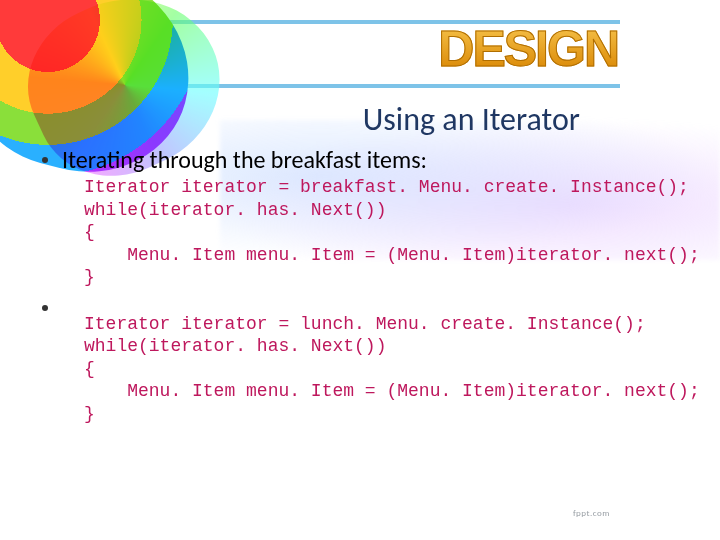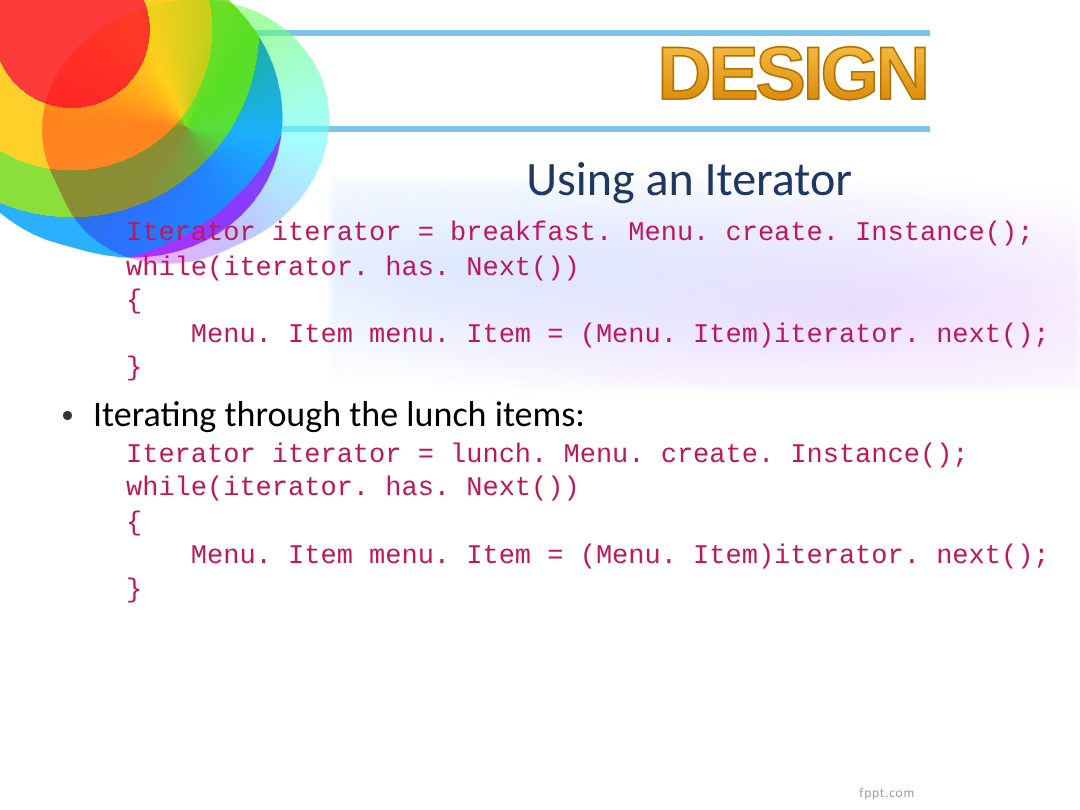--- a/index.html
+++ b/index.html
@@ -6,56 +6,59 @@
   .slide{position:relative;width:620px;height:540px;}
   .bg{position:absolute;inset:0;z-index:0;}
   .band{position:absolute;left:0;right:0;top:20px;height:60px;background:#fff;border-top:4px solid #7dc3e8;border-bottom:4px solid #7dc3e8;}
   .logo{position:absolute;right:0;top:24px;font-family:"Arial Black",Impact,sans-serif;font-weight:900;font-size:50px;letter-spacing:-2px;background:linear-gradient(#f6c24a,#d88400);-webkit-background-clip:text;background-clip:text;color:transparent;-webkit-text-stroke:1px #b06e00;line-height:1;padding-right:2px;}
   .swirl{position:absolute;left:-40px;top:-40px;width:300px;height:260px;filter:blur(0.4px);}
   .swirl::before,.swirl::after{content:"";position:absolute;border-radius:50% 60% 55% 50%;mix-blend-mode:multiply;}
   .swirl::before{left:10px;top:10px;width:220px;height:200px;background:radial-gradient(circle at 30% 30%,#ff3a3a 0 25%,#ffcf2a 25% 45%,#8adf3a 45% 60%,#2ab0ff 60% 75%,#b84aff 75% 90%,transparent 90%);transform:rotate(15deg);}
   .swirl::after{left:70px;top:40px;width:190px;height:170px;background:conic-gradient(#ff6,#6f6,#6ff,#99f,#f6f,#f66,#ff6);opacity:.6;transform:rotate(-25deg);}
   .haze{position:absolute;left:220px;top:120px;width:500px;height:140px;background:radial-gradient(ellipse at 20% 40%,rgba(200,220,255,.6),transparent 70%),radial-gradient(ellipse at 70% 60%,rgba(220,180,255,.45),transparent 72%);filter:blur(2px);}
   .content{position:relative;z-index:2;padding:100px 36px 0 36px;}
-  .title{text-align:right;font-size:32px;color:#1f3763;font-weight:400;margin:0 16px 6px 0;}
+  .title{text-align:right;font-size:32px;color:#1f3763;font-weight:400;margin:0 4px 6px 0;}
   ul.points{list-style:none;margin:0;padding:0;}
   ul.points>li{margin:4px 0 2px 6px;}
   .bullet-row{display:flex;align-items:flex-start;}
   .dot{width:6px;height:6px;border-radius:50%;background:#333;margin:12px 14px 0 0;flex:0 0 auto;}
   .bullet-text{font-size:24px;color:#000;font-weight:400;}
   pre.code{font-family:"Courier New",Courier,monospace;font-size:18px;line-height:1.25;color:#be185d;margin:2px 0 4px 42px;white-space:pre;}
-  .footer{position:absolute;right:10px;bottom:6px;font-size:9px;color:#9aa0a6;letter-spacing:.5px;}
+  .footer{position:absolute;right:10px;bottom:22px;font-size:9px;color:#9aa0a6;letter-spacing:.5px;}
 </style>
 </head>
 <body>
 
 <div class="slide">
   <div class="bg">
     <div class="band"></div>
     <div class="swirl"></div>
     <div class="haze"></div>
     <div class="logo">DESIGN</div>
   </div>
 
   <div class="content">
     <h1 class="title">Using an Iterator</h1>
 
     <ul class="points">
       <li>
+        <div class="bullet-row">
+          <span class="dot"></span>
+          <span class="bullet-text">Iterating through the breakfast items:</span>
+        </div>
         <pre class="code"><span>Iterator iterator = breakfast. Menu. create. Instance();</span>
 <span>while(iterator. has. Next())</span>
 <span>{</span>
 <span>    Menu. Item menu. Item = (Menu. Item)iterator. next();</span>
 <span>}</span></pre>
       </li>
 
       <li>
         <div class="bullet-row">
           <span class="dot"></span>
-          <span class="bullet-text">Iterating through the lunch items:</span>
         </div>
         <pre class="code"><span>Iterator iterator = lunch. Menu. create. Instance();</span>
 <span>while(iterator. has. Next())</span>
 <span>{</span>
 <span>    Menu. Item menu. Item = (Menu. Item)iterator. next();</span>
 <span>}</span></pre>
       </li>
     </ul>
   </div>
 

